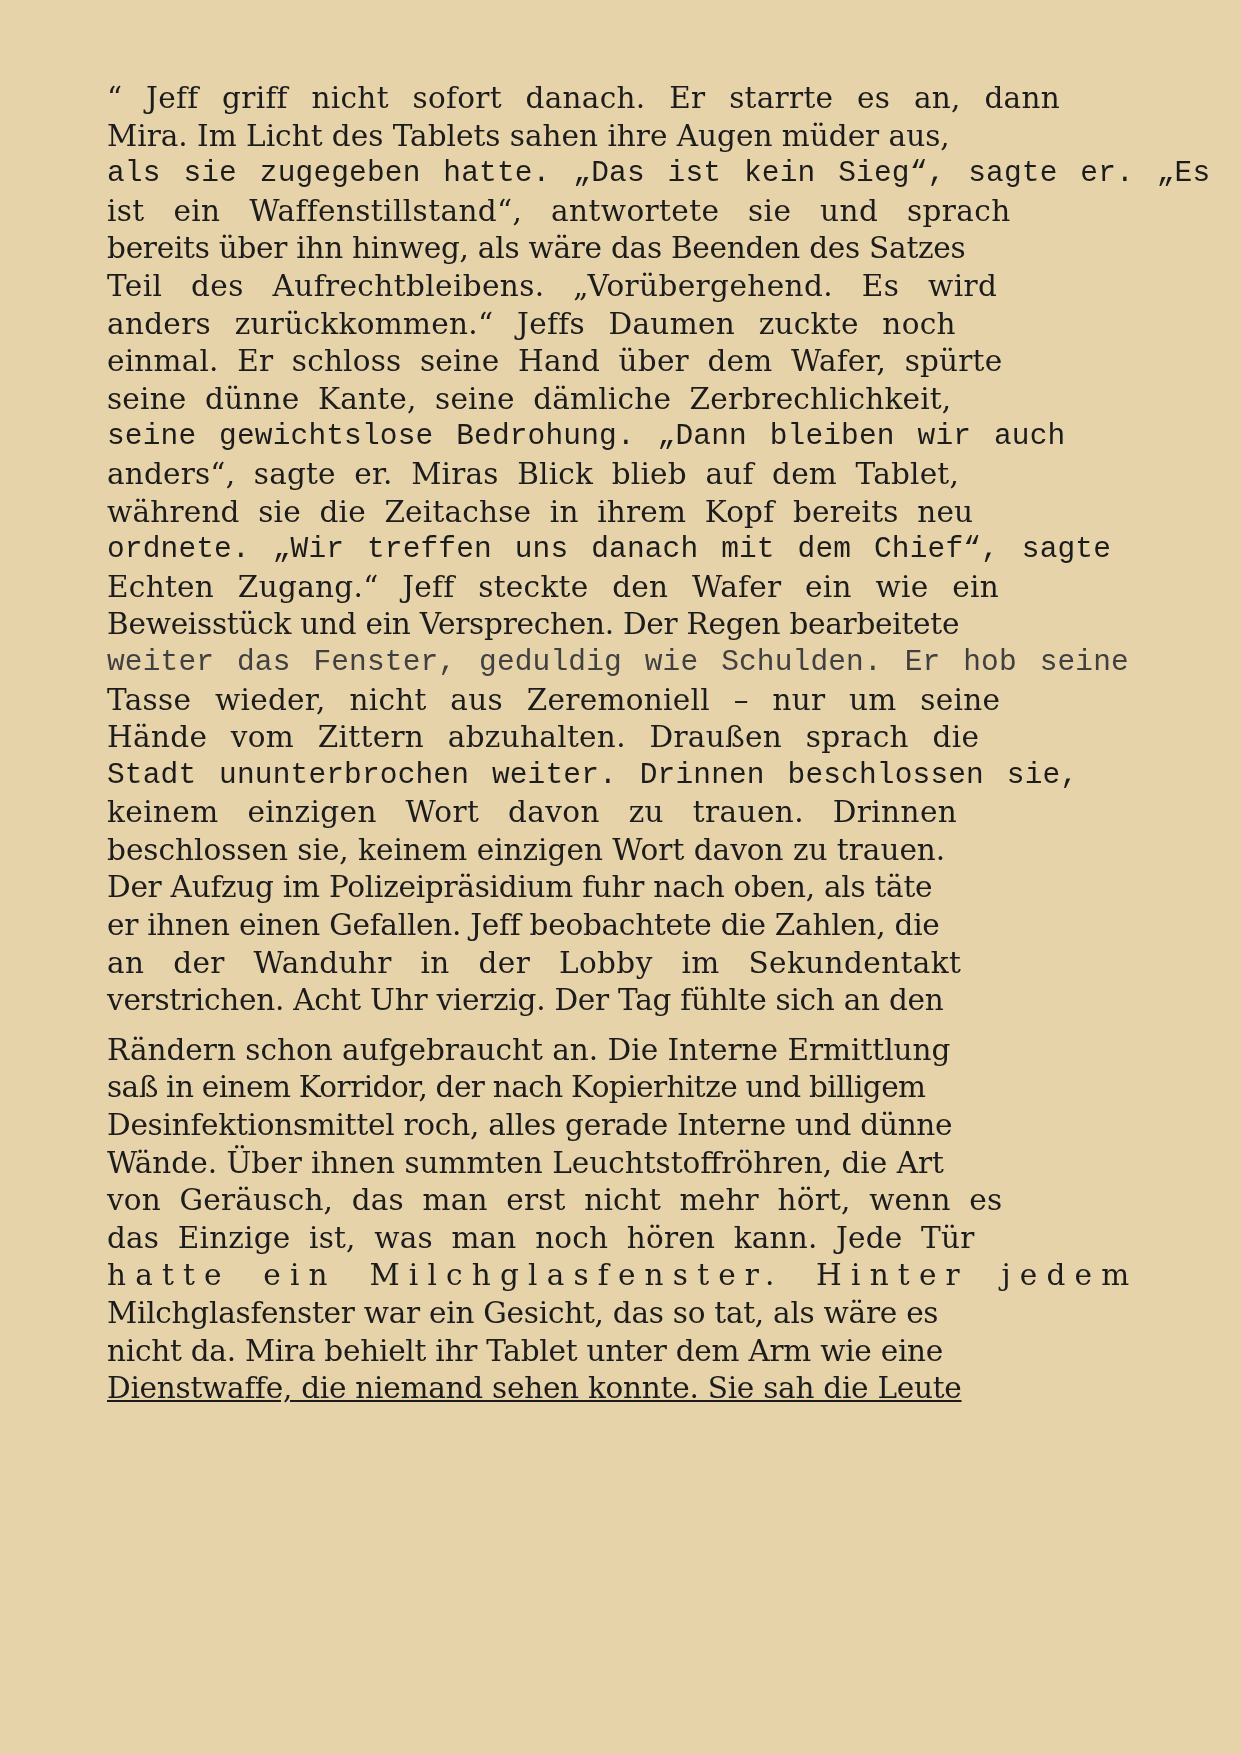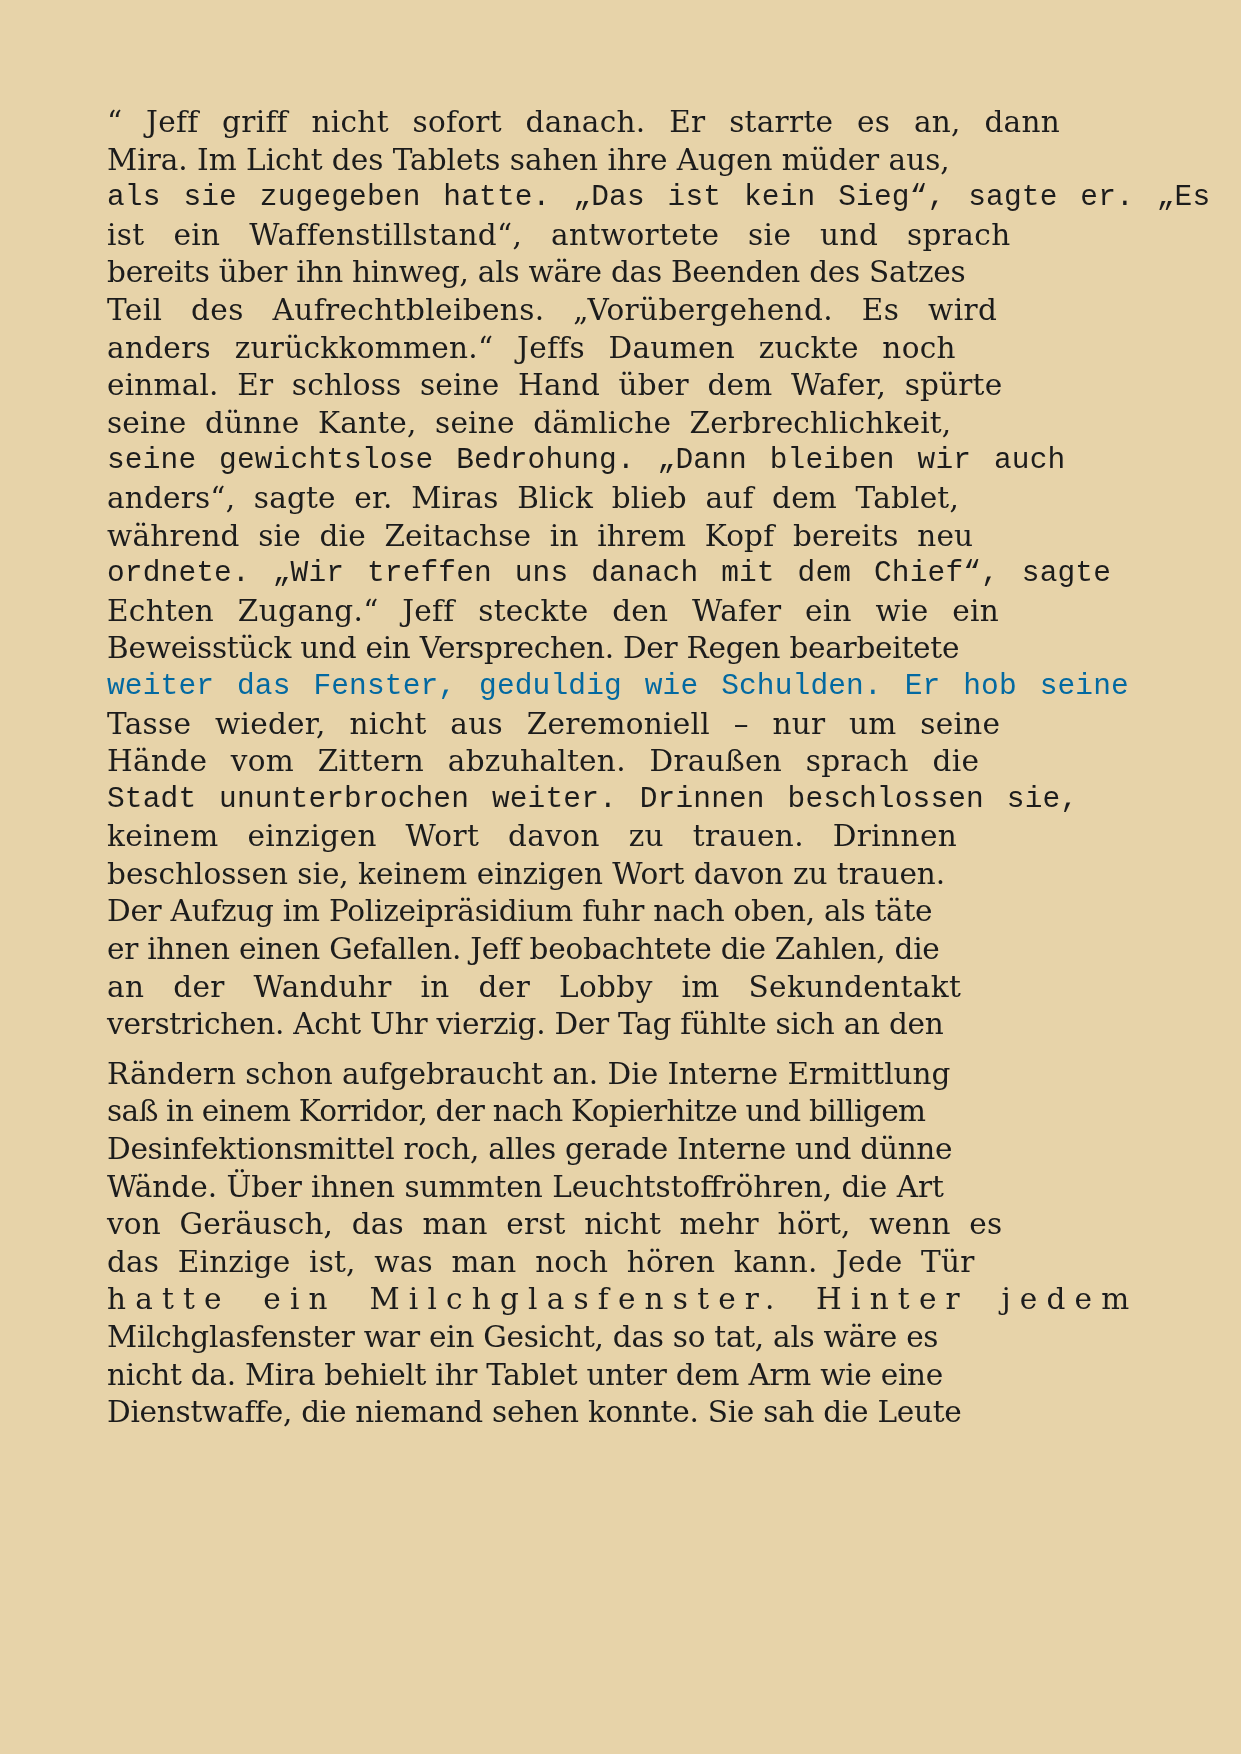--- a/index.html
+++ b/index.html
@@ -19,21 +19,21 @@
     position: relative;
     width: 1241px;
     height: 1754px;
     background: #e7d3a9;
     box-sizing: border-box;
   }
 
   .textblock {
     position: absolute;
     left: 107px;
-    top: 104px;
+    top: 80px;
     width: 907px;
   }
 
   
   .line {
     display: block;
     color: #1c1c1c;
     font-size: 29.5px;
     line-height: 37.6px;
     white-space: pre;
@@ -65,34 +65,34 @@
     <span class="line t4" style="color: rgb(28, 28, 28);">Teil des Aufrechtbleibens. „Vorübergehend. Es wird</span>
     <span class="line t3" style="color: rgb(28, 28, 28);">anders zurückkommen.“ Jeffs Daumen zuckte noch</span>
     <span class="line t2" style="color: rgb(28, 28, 28);">einmal. Er schloss seine Hand über dem Wafer, spürte</span>
     <span class="line t2" style="color: rgb(28, 28, 28);">seine dünne Kante, seine dämliche Zerbrechlichkeit,</span>
     <span class="line t1" style="color: rgb(28, 28, 28);">seine gewichtslose Bedrohung. „Dann bleiben wir auch</span>
     <span class="line t2" style="color: rgb(28, 28, 28);">anders“, sagte er. Miras Blick blieb auf dem Tablet,</span>
     <span class="line t2" style="color: rgb(28, 28, 28);">während sie die Zeitachse in ihrem Kopf bereits neu</span>
     <span class="line t1" style="color: rgb(28, 28, 28);">ordnete. „Wir treffen uns danach mit dem Chief“, sagte</span>
     <span class="line t3" style="color: rgb(28, 28, 28);">Echten Zugang.“ Jeff steckte den Wafer ein wie ein</span>
     <span class="line tn1" style="color: rgb(28, 28, 28);">Beweisstück und ein Versprechen. Der Regen bearbeitete</span>
-    <span class="line t1" style="color: #0369a1;">weiter das Fenster, geduldig wie Schulden. Er hob seine</span>
+    <span class="line t1" style="color: #404040;">weiter das Fenster, geduldig wie Schulden. Er hob seine</span>
     <span class="line t3" style="color: rgb(28, 28, 28);">Tasse wieder, nicht aus Zeremoniell – nur um seine</span>
     <span class="line t3" style="color: rgb(28, 28, 28);">Hände vom Zittern abzuhalten. Draußen sprach die</span>
     <span class="line t1" style="color: rgb(28, 28, 28);">Stadt ununterbrochen weiter. Drinnen beschlossen sie,</span>
     <span class="line t4" style="color: rgb(28, 28, 28);">keinem einzigen Wort davon zu trauen. Drinnen</span>
     <span class="line t0" style="color: rgb(28, 28, 28);">beschlossen sie, keinem einzigen Wort davon zu trauen.</span>
     <span class="line tn1" style="color: rgb(28, 28, 28);">Der Aufzug im Polizeipräsidium fuhr nach oben, als täte</span>
     <span class="line tn1" style="color: rgb(28, 28, 28);">er ihnen einen Gefallen. Jeff beobachtete die Zahlen, die</span>
     <span class="line t4" style="color: rgb(28, 28, 28);">an der Wanduhr in der Lobby im Sekundentakt</span>
     <span class="line tn1" style="color: rgb(28, 28, 28);">verstrichen. Acht Uhr vierzig. Der Tag fühlte sich an den</span>
     <span class="line t0" style="color: rgb(28, 28, 28); margin-top: 12px;">Rändern schon aufgebraucht an. Die Interne Ermittlung</span>
     <span class="line tn2" style="color: rgb(28, 28, 28);">saß in einem Korridor, der nach Kopierhitze und billigem</span>
     <span class="line tn1" style="color: rgb(28, 28, 28);">Desinfektionsmittel roch, alles gerade Interne und dünne</span>
     <span class="line t0" style="color: rgb(28, 28, 28);">Wände. Über ihnen summten Leuchtstoffröhren, die Art</span>
     <span class="line t2" style="color: rgb(28, 28, 28);">von Geräusch, das man erst nicht mehr hört, wenn es</span>
     <span class="line t2" style="color: rgb(28, 28, 28);">das Einzige ist, was man noch hören kann. Jede Tür</span>
     <span class="line wide" style="color: rgb(28, 28, 28);">hatte ein Milchglasfenster. Hinter jedem</span>
     <span class="line tn1" style="color: rgb(28, 28, 28);">Milchglasfenster war ein Gesicht, das so tat, als wäre es</span>
     <span class="line tn1" style="color: rgb(28, 28, 28);">nicht da. Mira behielt ihr Tablet unter dem Arm wie eine</span>
-    <span class="line tn1" style="color: rgb(28, 28, 28);">Dienstwaffe, die niemand sehen konnte. Sie sah die Leute</span>
+    <span class="line tn1" style="color: rgb(28, 28, 28); text-decoration: underline;">Dienstwaffe, die niemand sehen konnte. Sie sah die Leute</span>
   </div>
 </div>
 
 </body></html>

